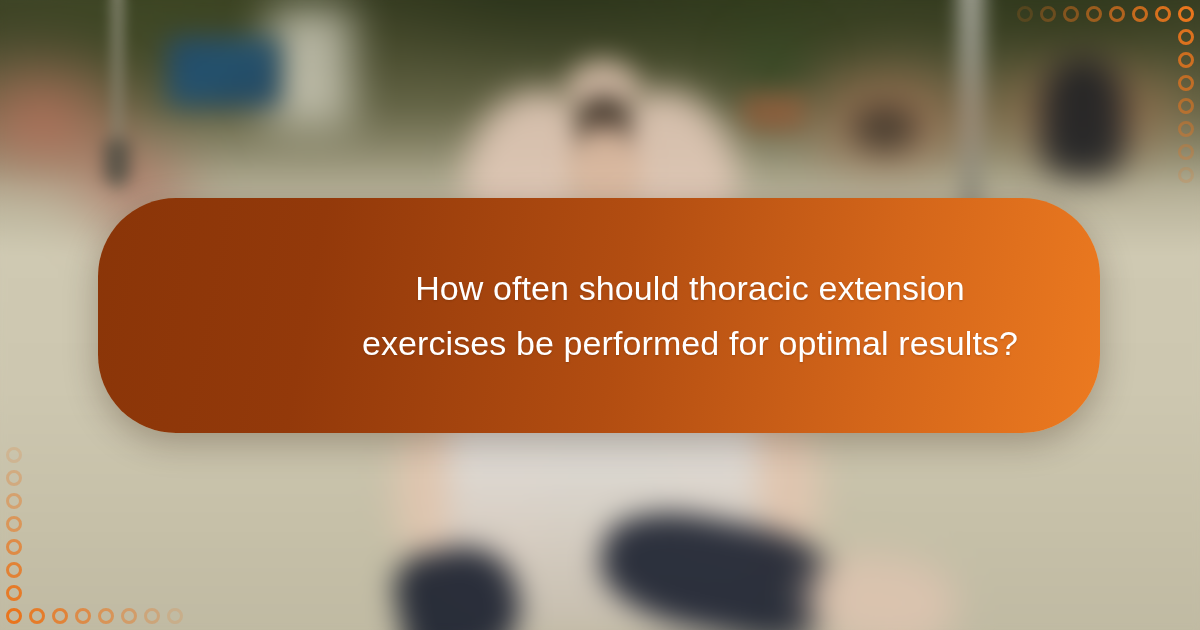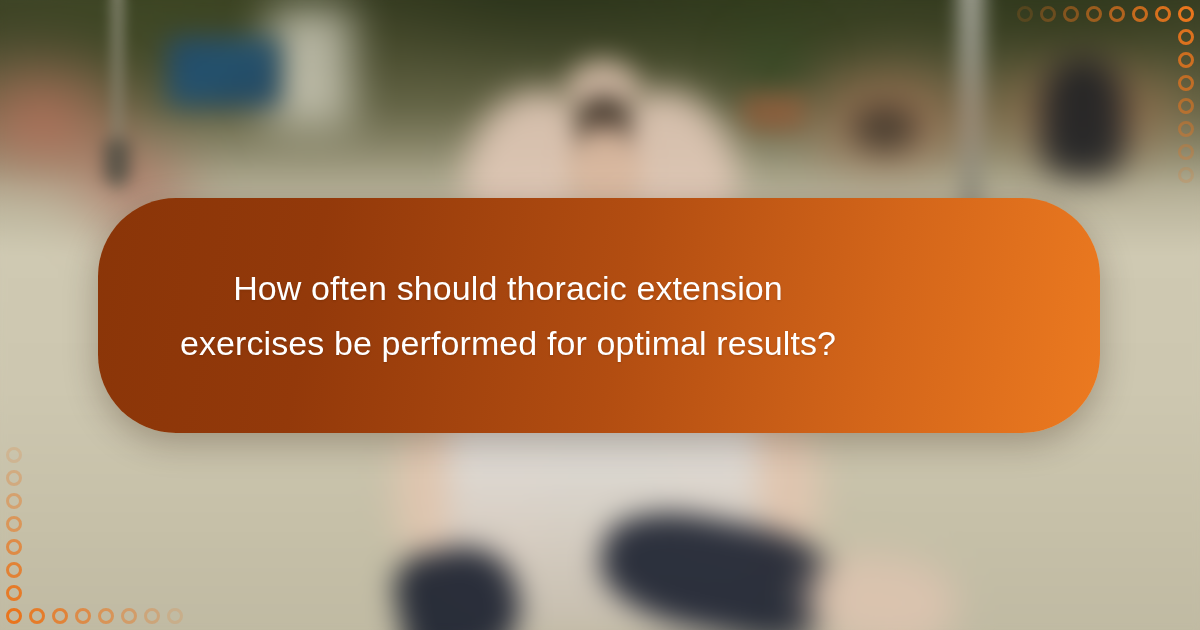--- a/index.html
+++ b/index.html
@@ -298,21 +298,21 @@
     position: absolute;
     left: 98px;
     top: 198px;
     width: 1002px;
     height: 235px;
     border-radius: 78px;
     background: linear-gradient(100deg, #8a3508 0%, #93390a 22%, #b24d11 52%, #d4661a 78%, #ec7a20 100%);
     box-shadow: 0 10px 34px rgba(40,18,4,0.28);
     display: flex;
     align-items: center;
-    justify-content: flex-start;
+    justify-content: flex-end;
     box-sizing: border-box;
     padding: 0 60px;
   }
   .quote-text {
     margin: 0;
     color: #ffffff;
     font-size: 34px;
     line-height: 55px;
     font-weight: 400;
     text-align: center;

